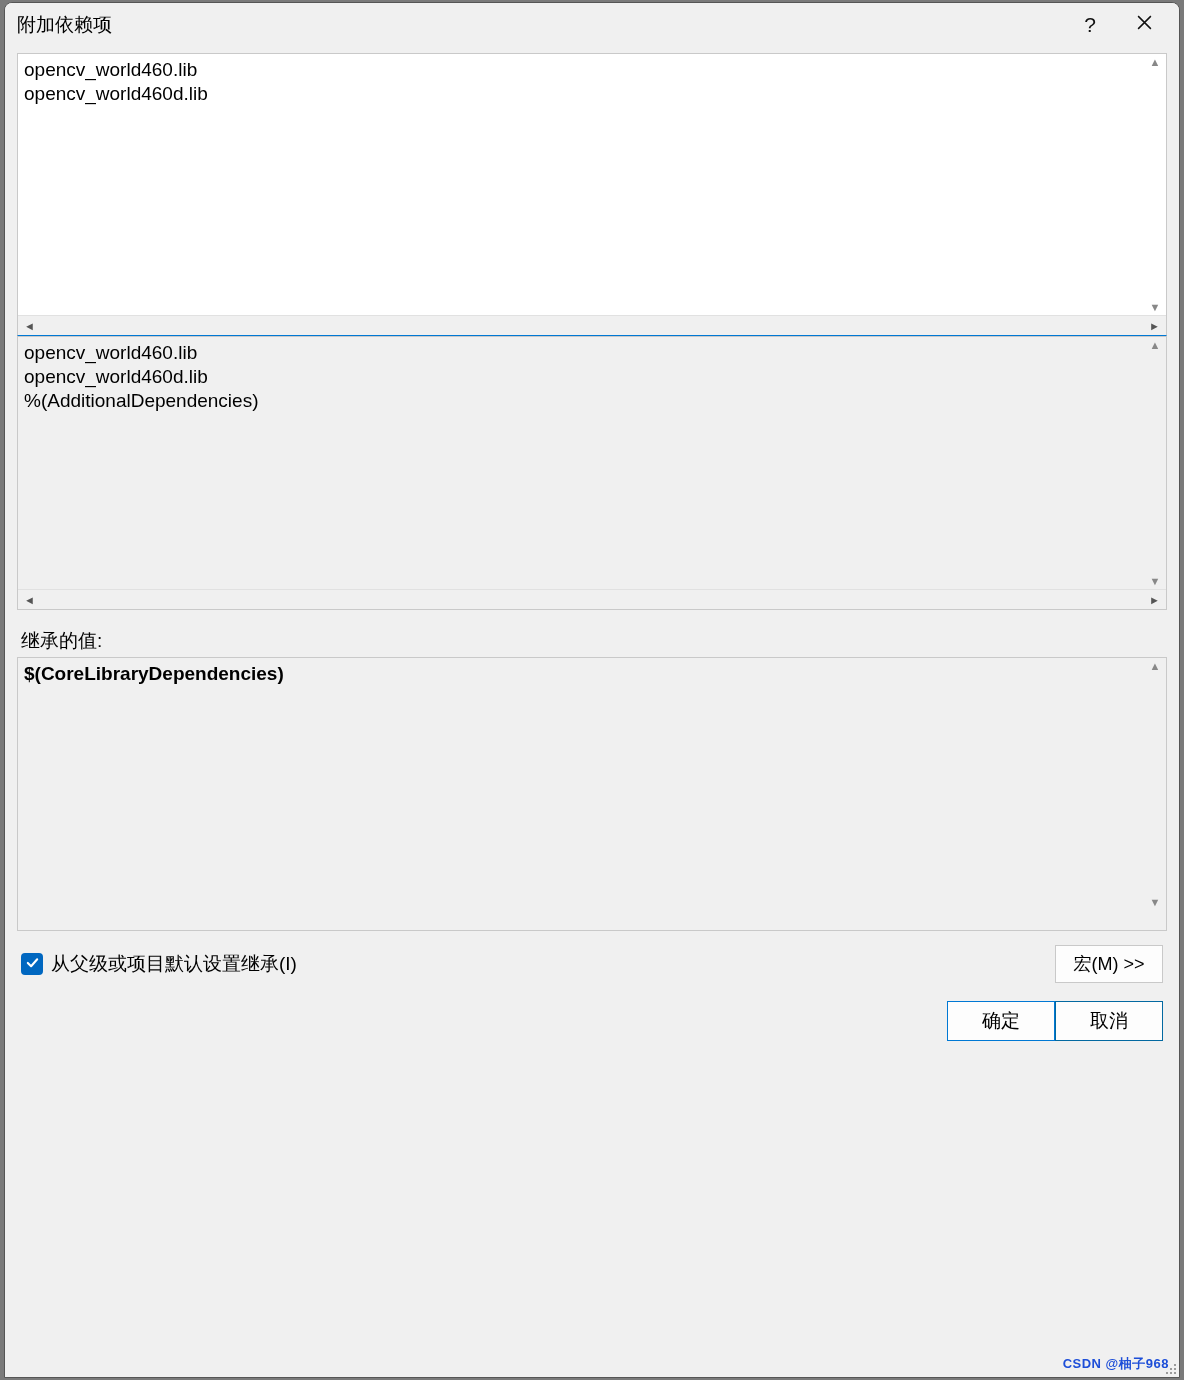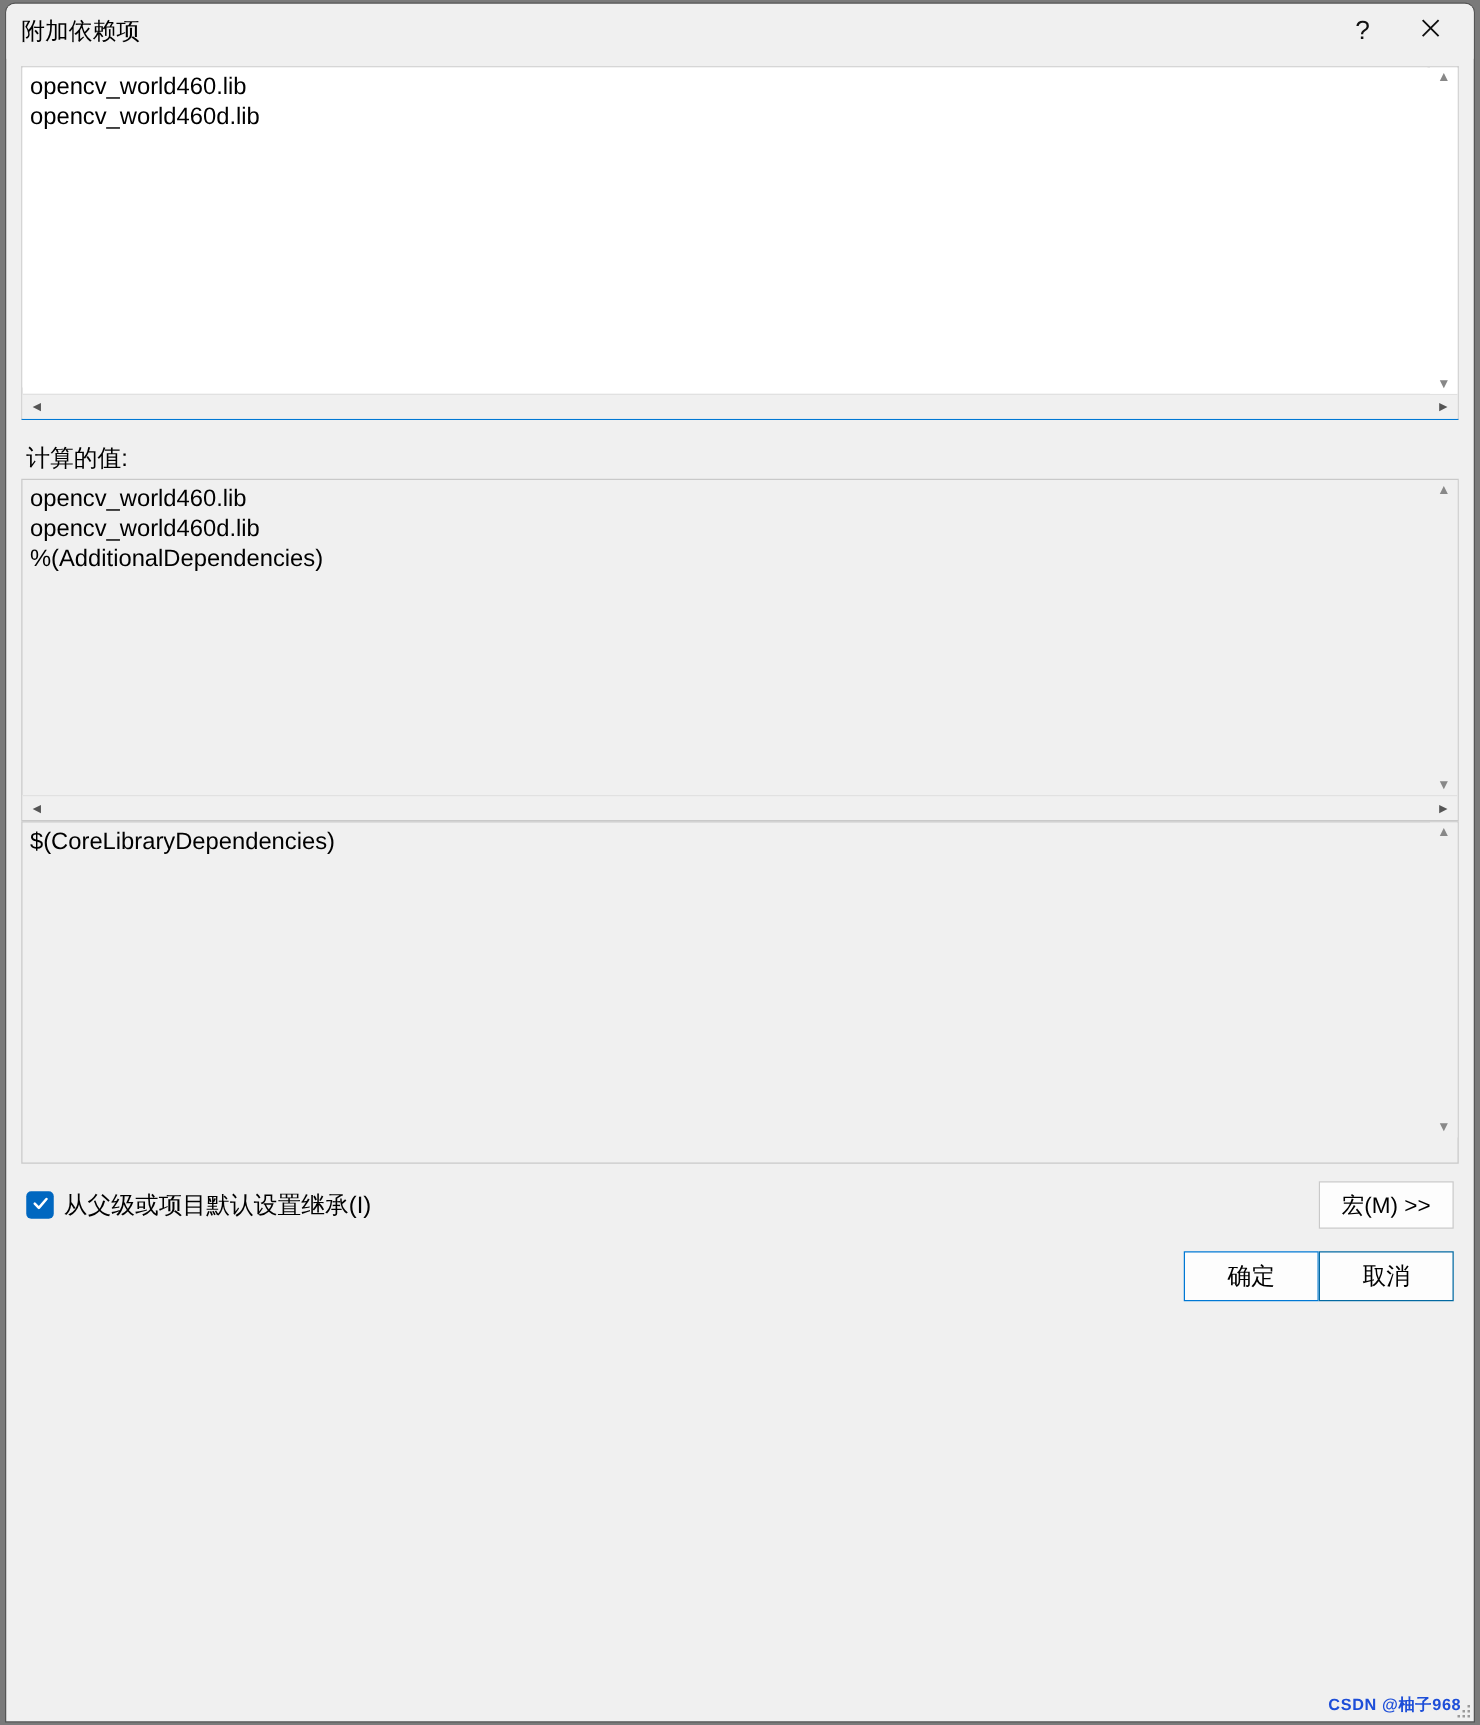--- a/index.html
+++ b/index.html
@@ -122,20 +122,21 @@
       overflow: hidden;
     }
     .readonly-panel .vscroll-strip {
       background: #f0f0f0;
     }
     .readonly-panel .hscroll-strip {
       background: #f0f0f0;
     }
     .inherited .readonly-text {
       height: 272px;
+      font-weight: bold;
     }
     .bottom-row1 {
       display: flex;
       align-items: center;
       margin-top: 14px;
       padding: 0 4px;
       justify-content: center;
     }
     .checkbox {
       width: 22px;
@@ -229,35 +230,35 @@
       <div class="vscroll-strip">
         <span class="arrow">▲</span>
         <span class="arrow">▼</span>
       </div>
       <div class="hscroll-strip">
         <span class="arrow dark">◄</span>
         <span class="arrow dark">►</span>
       </div>
     </div>
 
-    <div class="section-label">计算的值:</div>
     <div class="readonly-panel">
       <div class="readonly-text">opencv_world460.lib
 opencv_world460d.lib
 %(AdditionalDependencies)</div>
       <div class="vscroll-strip">
         <span class="arrow">▲</span>
         <span class="arrow">▼</span>
       </div>
       <div class="hscroll-strip">
         <span class="arrow dark">◄</span>
         <span class="arrow dark">►</span>
       </div>
     </div>
 
+    <div class="section-label">继承的值:</div>
     <div class="readonly-panel inherited">
       <div class="readonly-text">$(CoreLibraryDependencies)</div>
       <div class="vscroll-strip">
         <span class="arrow">▲</span>
         <span class="arrow">▼</span>
       </div>
     </div>
 
     <div class="bottom-row1">
       <div class="checkbox">

